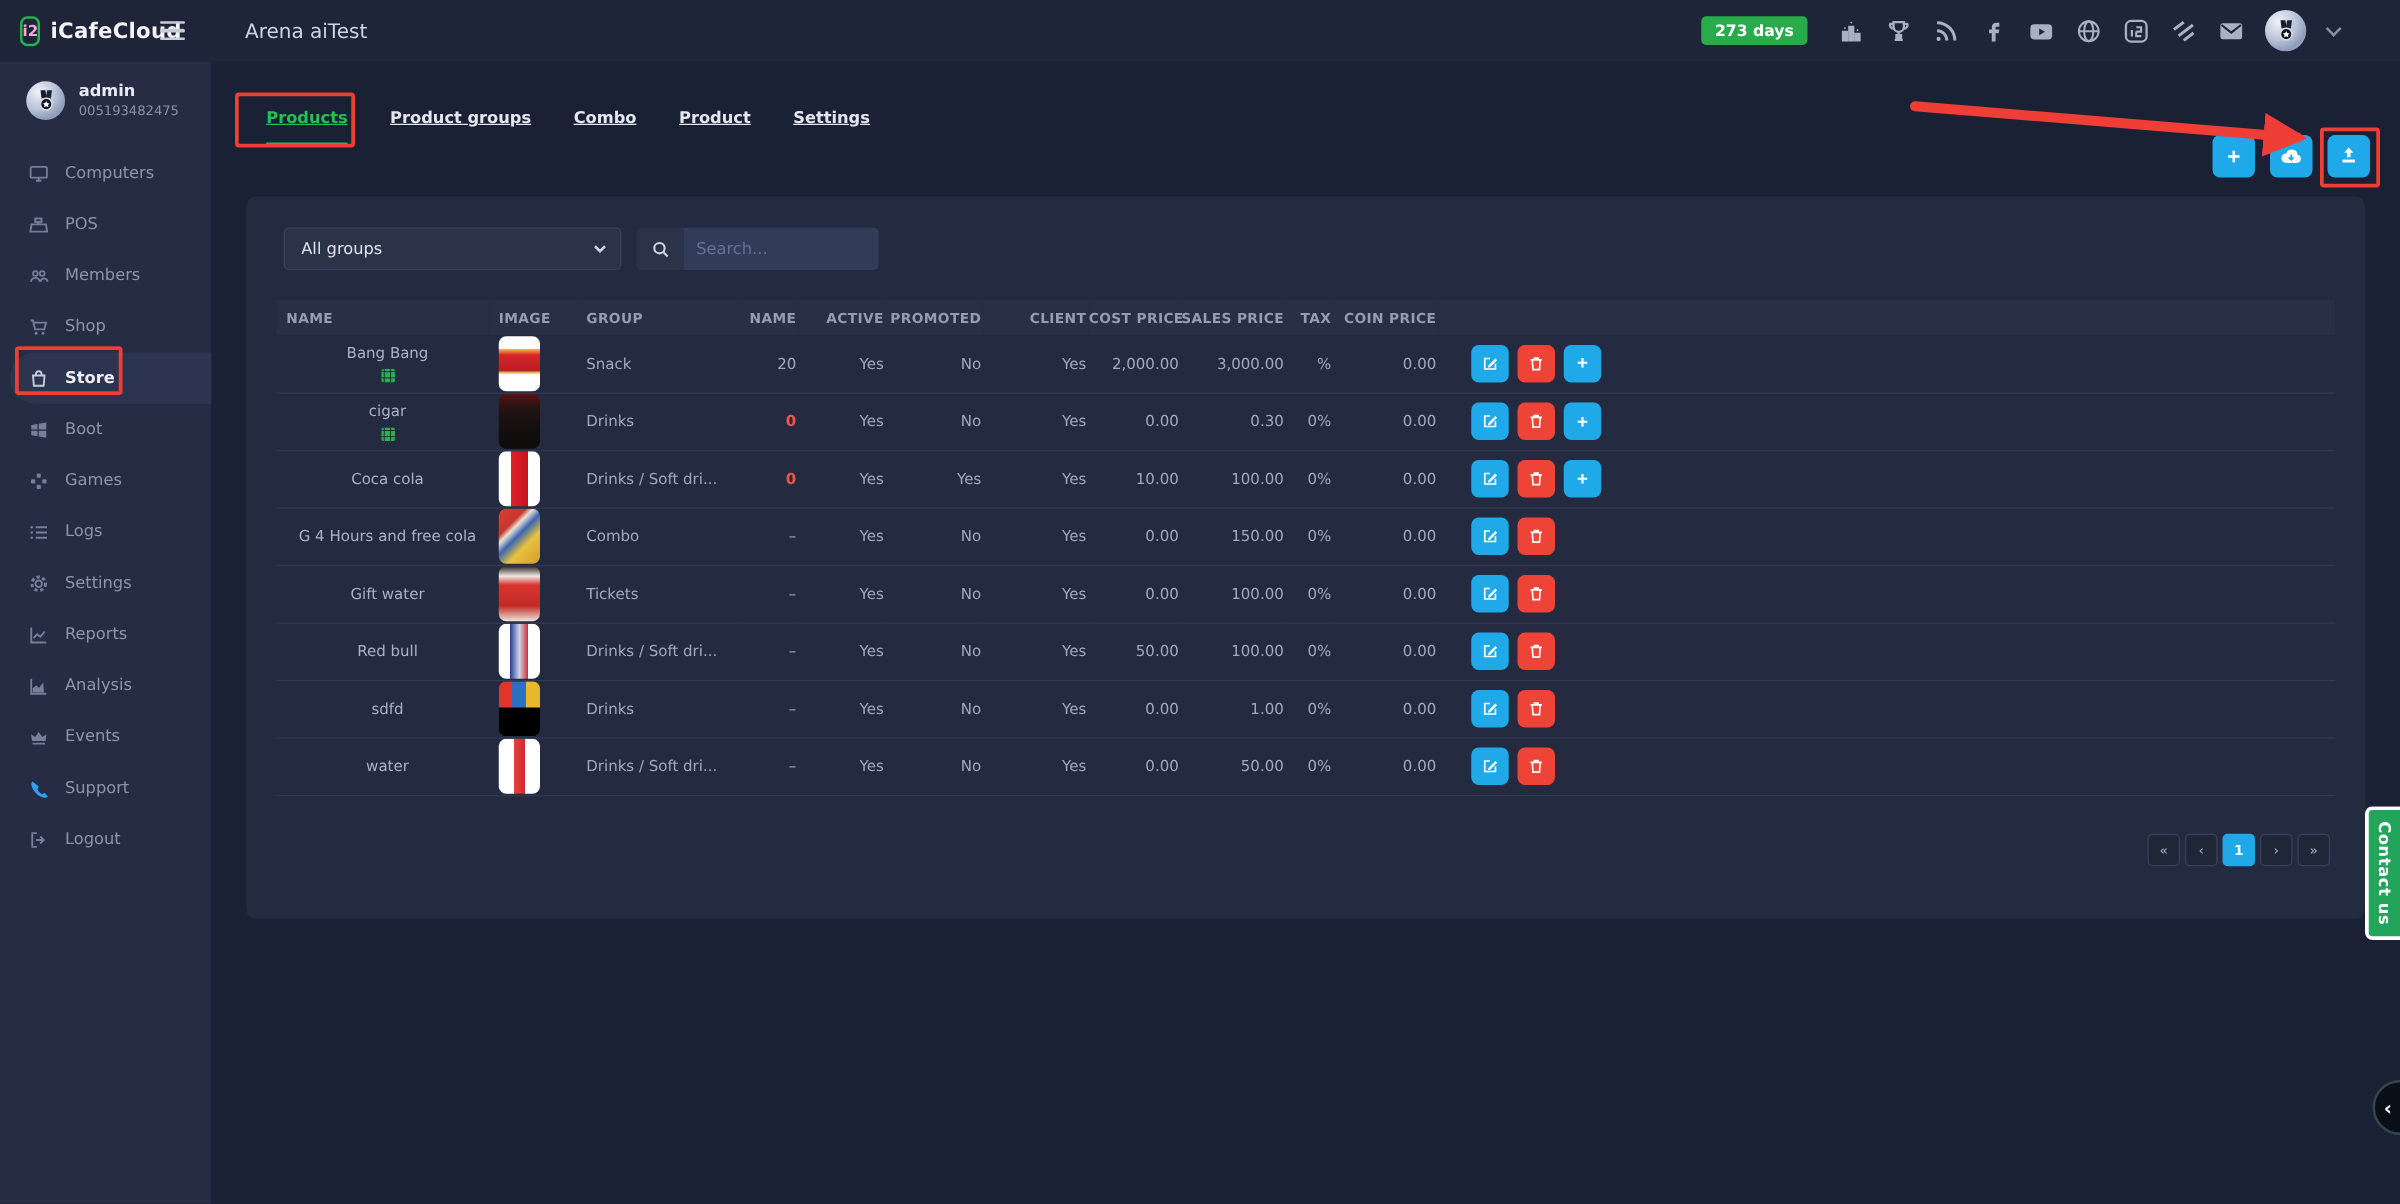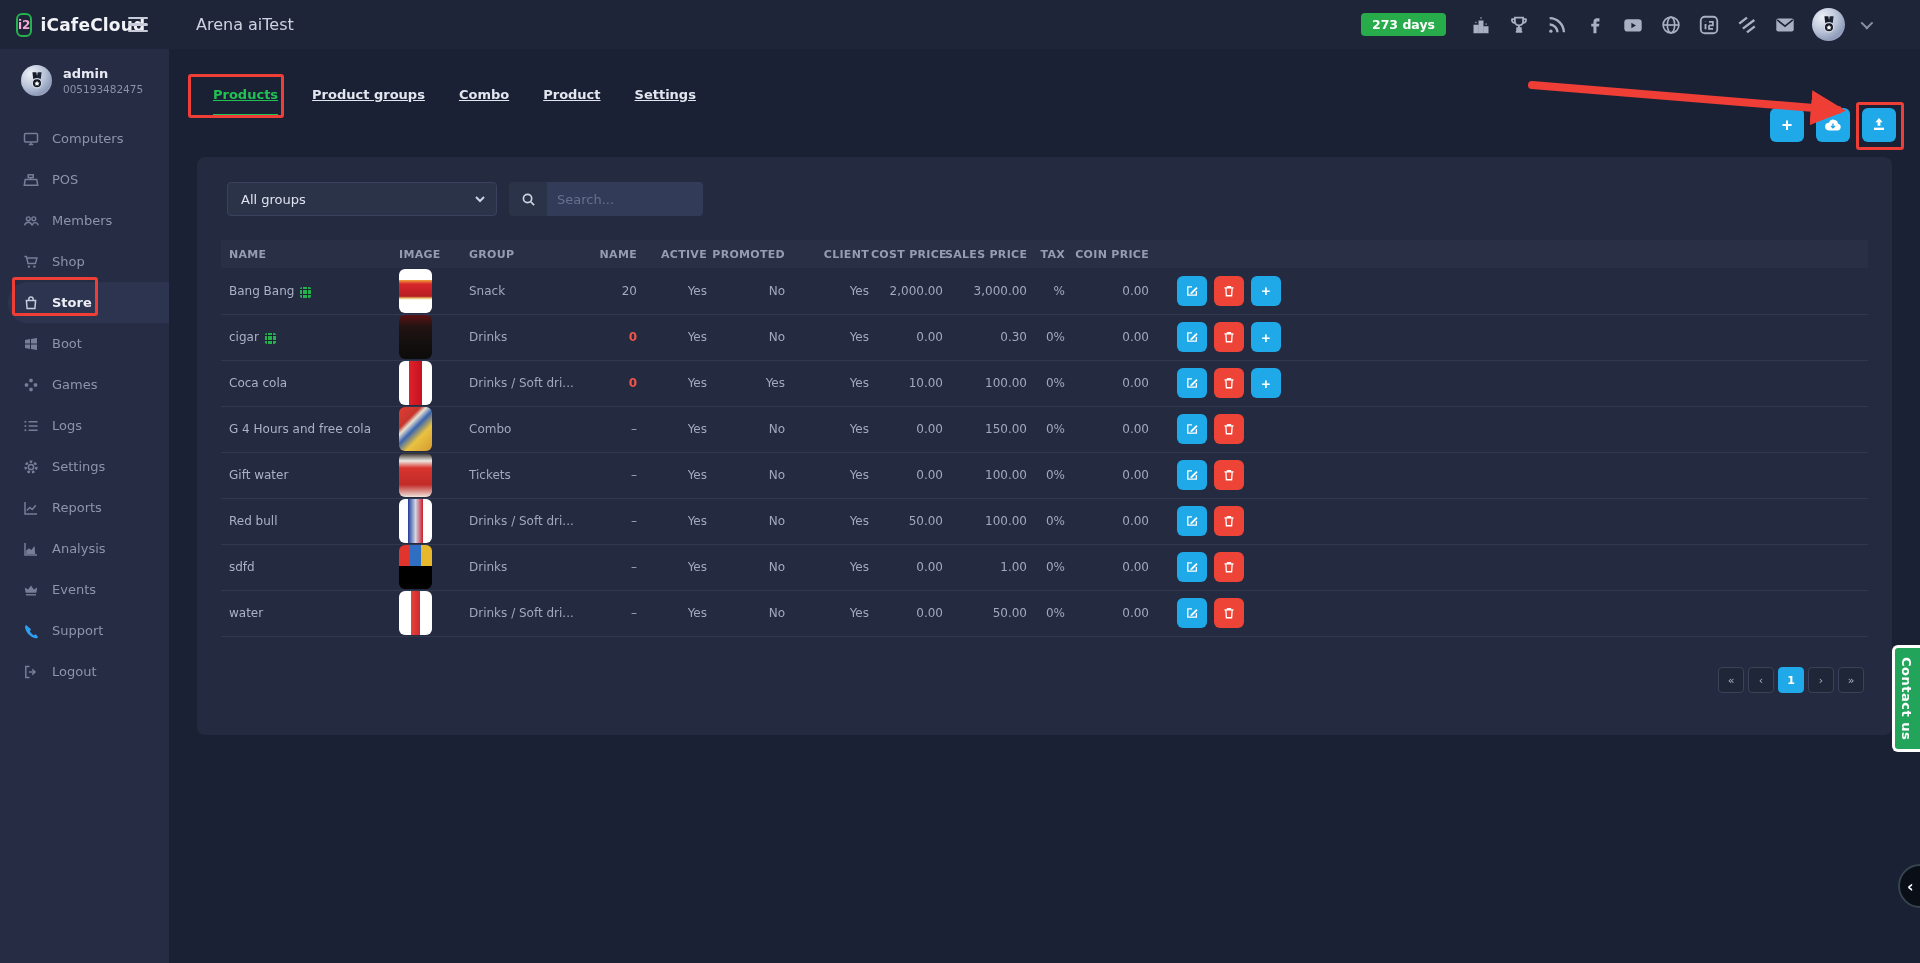--- a/index.html
+++ b/index.html
@@ -93,21 +93,21 @@
   .search-input::placeholder { color:#687090; }
   
   table { position:absolute; left:24px; top:83px; width:1647px; border-collapse:collapse; table-layout:fixed; }
   th {
     background:#293045; height:28px; font-size:11px; color:#969cb3;
     text-align:left; padding-left:8px; letter-spacing:.3px; white-space:nowrap;
   }
   td { height:46px; font-size:12px; color:#a2a8bd; padding-left:8px; border-bottom:1px solid rgba(120,130,165,.16); white-space:nowrap; overflow:hidden; }
   th.num, td.num { text-align:right; padding-left:0; padding-right:2px; }
   td.name-cell { color:#abb1c6; }
-  .name-wrap { display:flex; align-items:flex-end; gap:6px; }
+  .name-wrap { display:flex; align-items:center; gap:6px;flex-direction:column; }
   .tag-icon {
     width:11px; height:11px; border-radius:2px; background:#24b14e; flex:0 0 auto;
     background-image:linear-gradient(#1a2134 1px, transparent 1px), linear-gradient(90deg, #1a2134 1px, transparent 1px);
     background-size:5px 5px; background-position:2px 2px;
   }
   .stock-alert { color:#f05548; font-weight:bold; }
   .thumb { width:33px; height:44px; border-radius:6px; background:#fff; display:block; }
   .thumb.bangbang { background:linear-gradient(180deg,#fff 24%,#f4b23a 24%,#d8262b 34%,#b71c22 62%,#e0b65c 66%,#fff 70%); }
   .thumb.cigar { background:linear-gradient(180deg,#5a1212 0%,#241313 26%,#14100f 60%,#0d0b0a 100%); }
   .thumb.coke { background:linear-gradient(90deg,#fff 30%,#e02129 30%,#c41320 70%,#fff 70%); }

